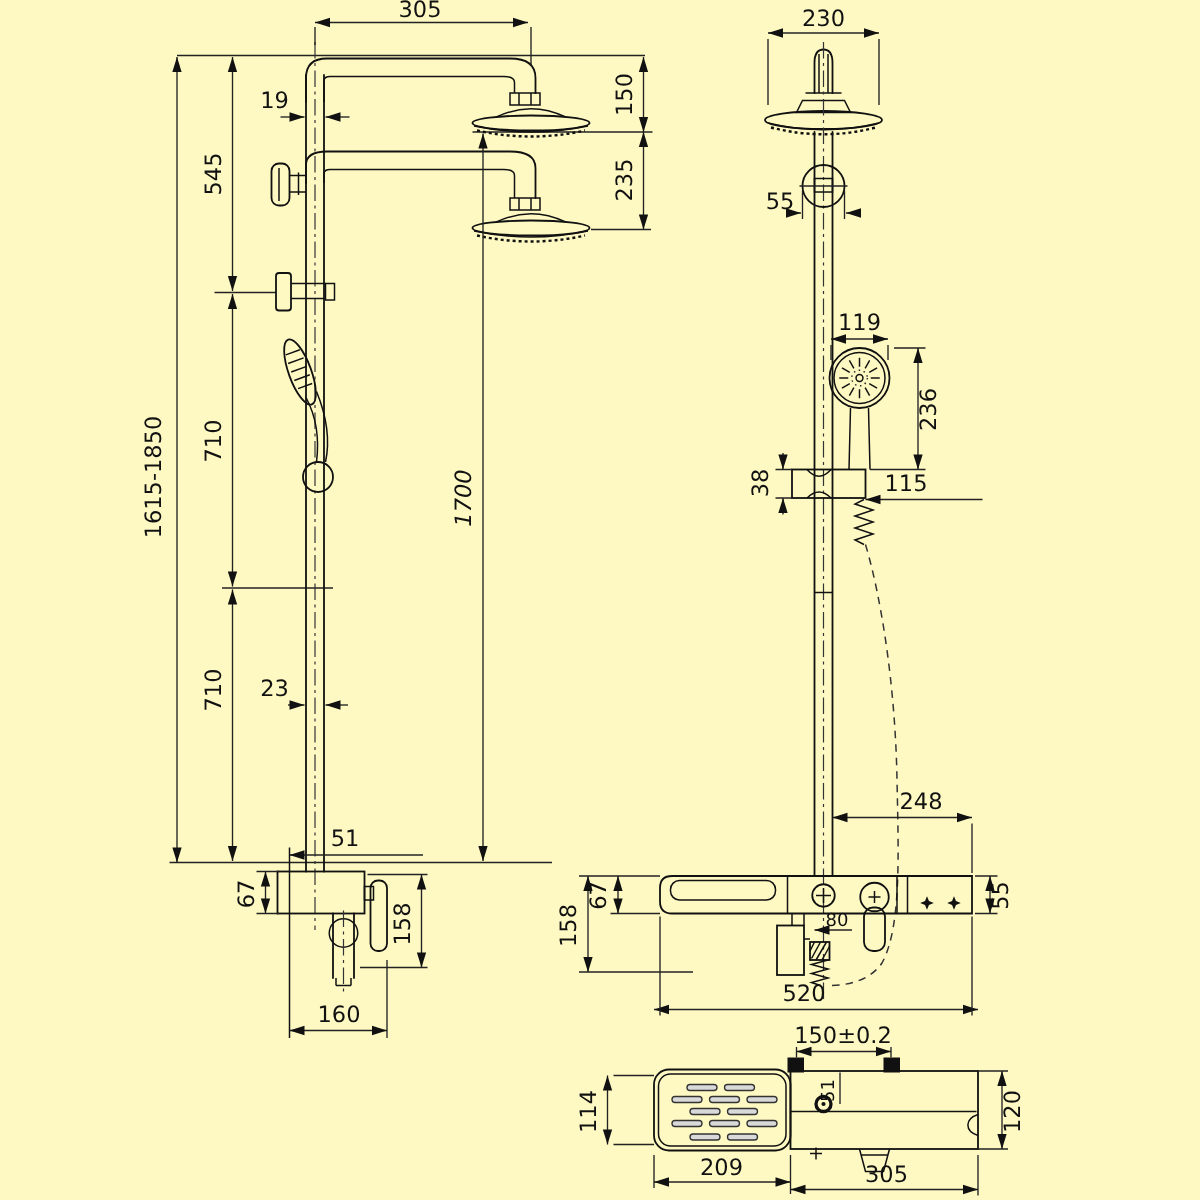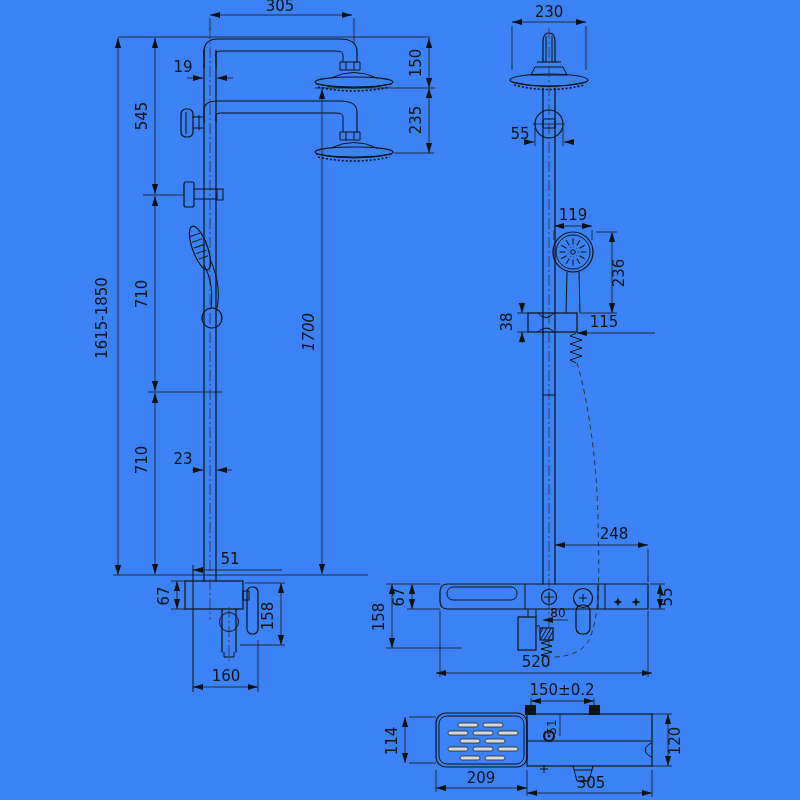--- a/index.html
+++ b/index.html
@@ -1,16 +1,16 @@
 <!DOCTYPE html>
 <html><head>
 <meta charset="utf-8">
 <style>
   html,body{margin:0;padding:0;background:#ffffff;}
-  .page{width:800px;height:800px;background:#3b82f6;position:relative;overflow:hidden;}
+  .page{width:800px;height:800px;background:#fef9c3;position:relative;overflow:hidden;}
   svg{display:block;}
   svg text{font-family:"DejaVu Sans","Liberation Sans",sans-serif;font-size:15px;fill:#111;text-anchor:middle;}
   svg text.sm{font-size:12px;}
   svg text.it{font-style:italic;}
   .obj{stroke:#111;stroke-width:1.2;fill:none;stroke-linecap:round;}
   .obj2{stroke:#111;stroke-width:1;fill:none;}
   .thin{stroke:#222;stroke-width:0.9;fill:none;}
   .dim{stroke:#222;stroke-width:0.9;fill:none;}
   .cl{stroke:#333;stroke-width:0.8;fill:none;stroke-dasharray:11 3 2 3;}
   .dash{stroke:#333;stroke-width:1;fill:none;stroke-dasharray:5 4;}

